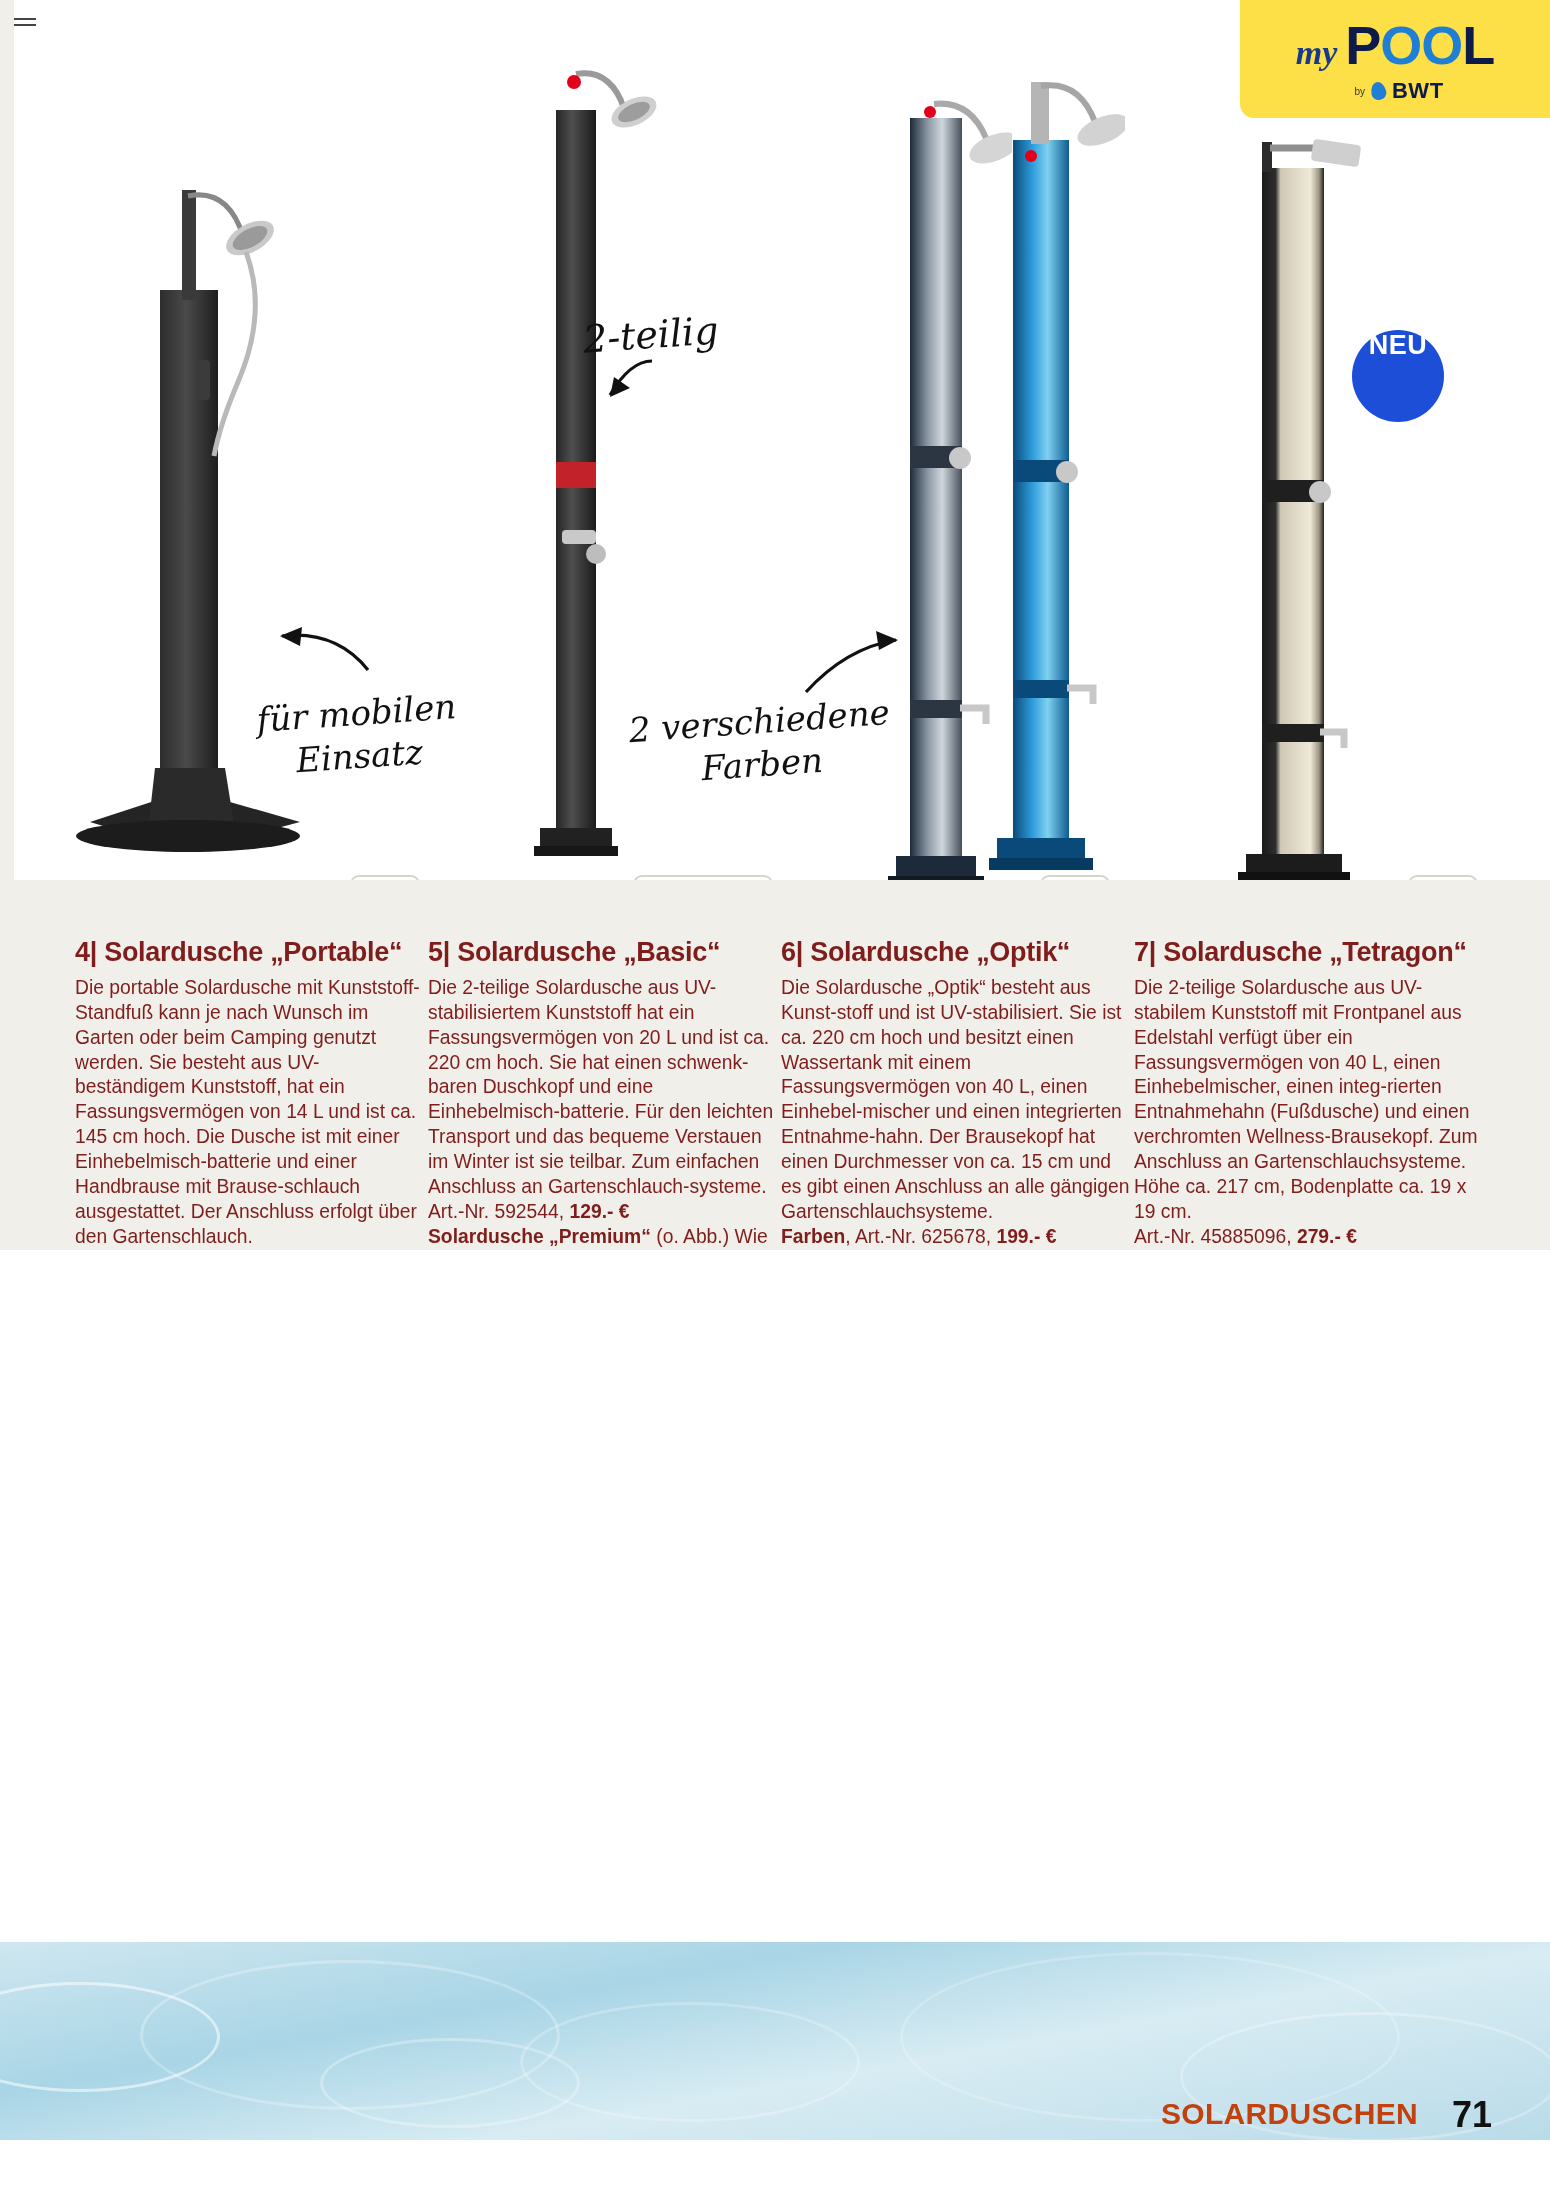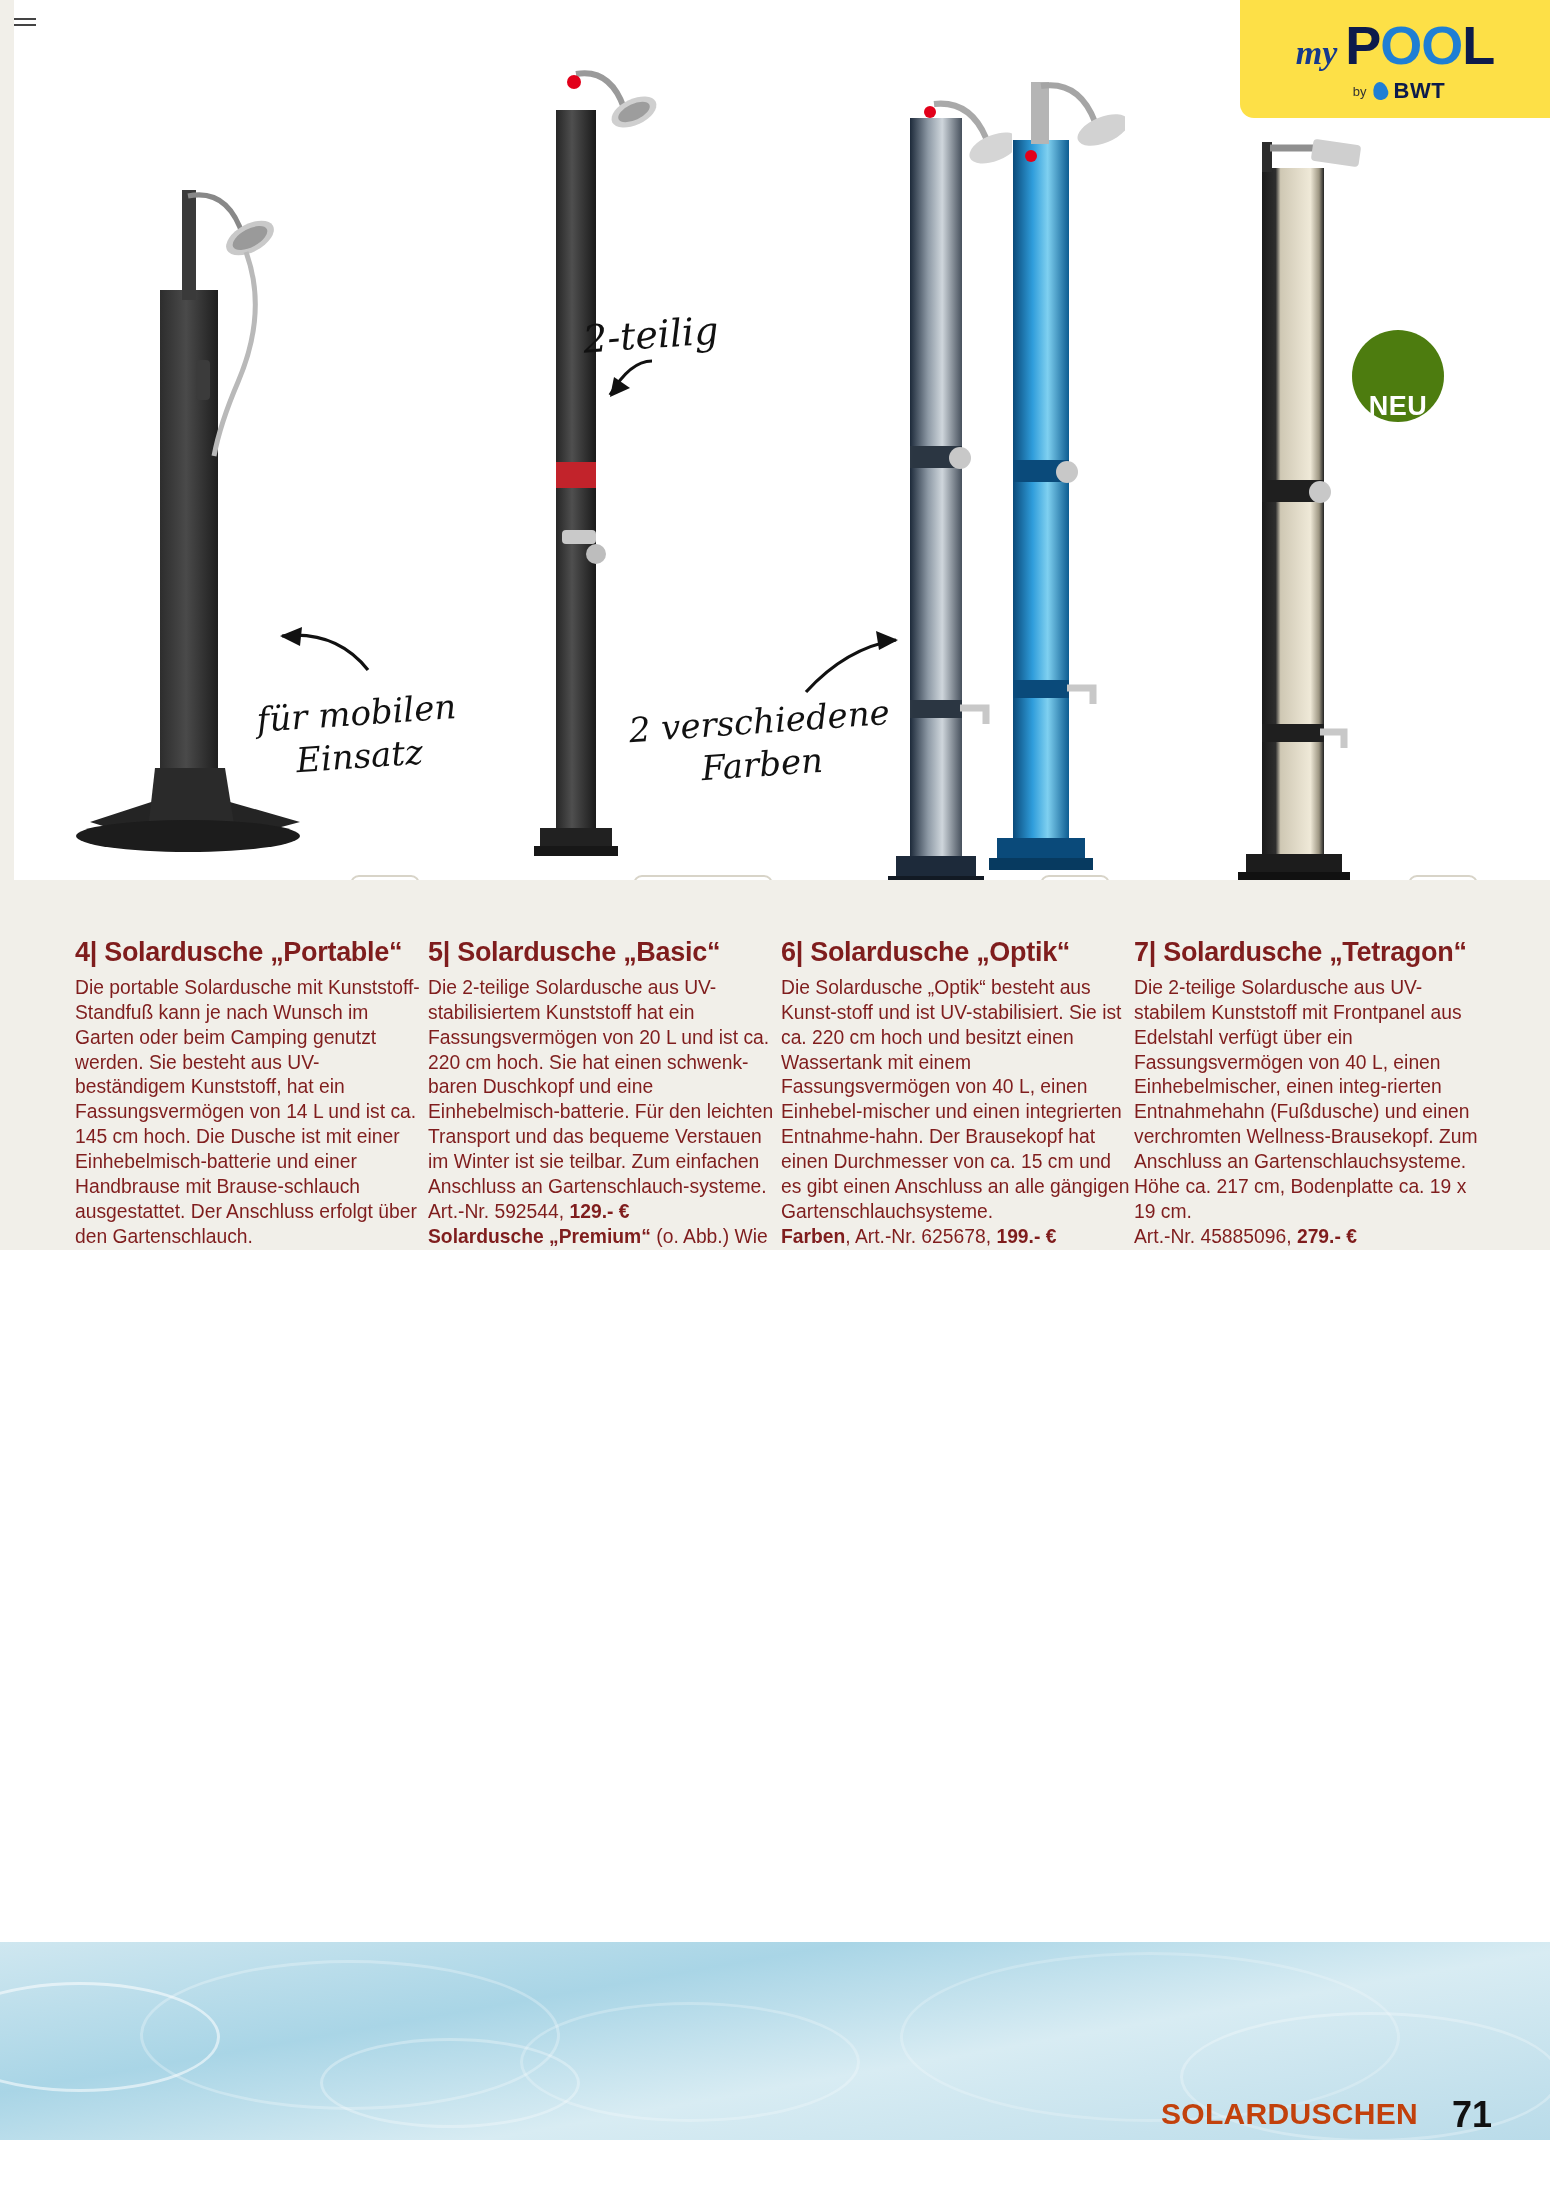--- a/index.html
+++ b/index.html
@@ -32,32 +32,32 @@
     position: absolute; right: 0px; top: 0px; width: 310px; height: 118px;
     background: #fde047; border-bottom-left-radius: 14px;
     display: flex; flex-direction: column; align-items: center; justify-content: center;
   }
   .brand-row { display: flex; align-items: baseline; gap: 8px; }
   .brand-my { font-size: 34px; color: #163a8c; font-style: italic; font-weight: 700;
      font-family: "Liberation Serif", serif; }
   .brand-pool { font-size: 54px; font-weight: 700; color: #0d1b4b; letter-spacing: -1px; }
   .brand-pool .o-blue { color: #1f7fd4; }
   .brand-by { display: flex; align-items: center; gap: 6px; margin-top: 2px; }
-  .brand-by .by { font-size: 13px; color: #333; padding-left: 8px; }
+  .brand-by .by { font-size: 10px; color: #333; padding-left: 8px; }
   .brand-by .bwt { font-size: 22px; font-weight: 700; color: #0d1b4b; letter-spacing: .5px;}
   .brand-by .drop {
     width: 15px; height: 18px; background: #1f7fd4;
     border-radius: 50% 50% 50% 50% / 62% 62% 38% 38%;
     transform: rotate(-12deg);
   }
 
   
   .neu {
-    position: absolute; border-radius: 50%; background: #4d7c0f; color: #fff;
-    display: flex; align-items: flex-end; justify-content: center;
+    position: absolute; border-radius: 50%; background: #1d4ed8; color: #fff;
+    display: flex; align-items: flex-start; justify-content: center;
     font-weight: 700; letter-spacing: .5px;
   }
   .neu-1 { left: 1352px; top: 330px; width: 92px; height: 92px; font-size: 27px; }
 
   
   .hand {
     position: absolute; font-family: "DejaVu Serif", serif; font-style: italic;
     color: #111; font-size: 34px; line-height: 1.25; white-space: pre-line;
     transform: rotate(-4deg);
   }

